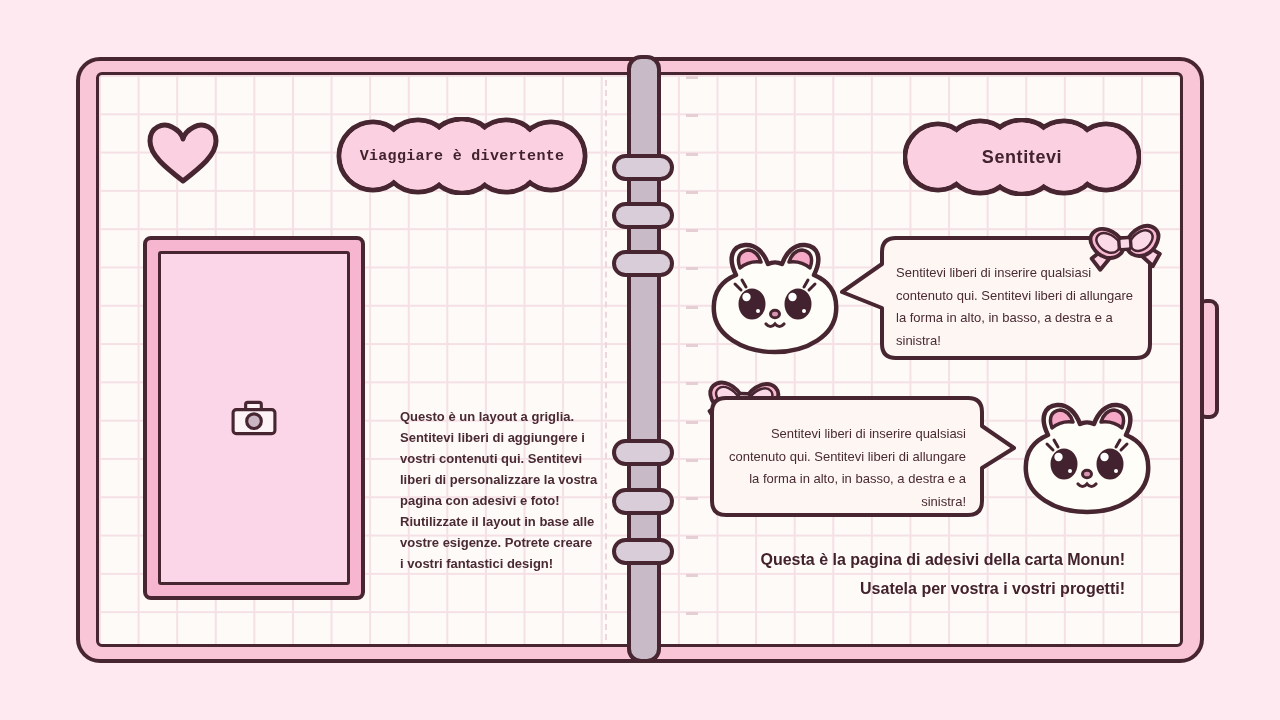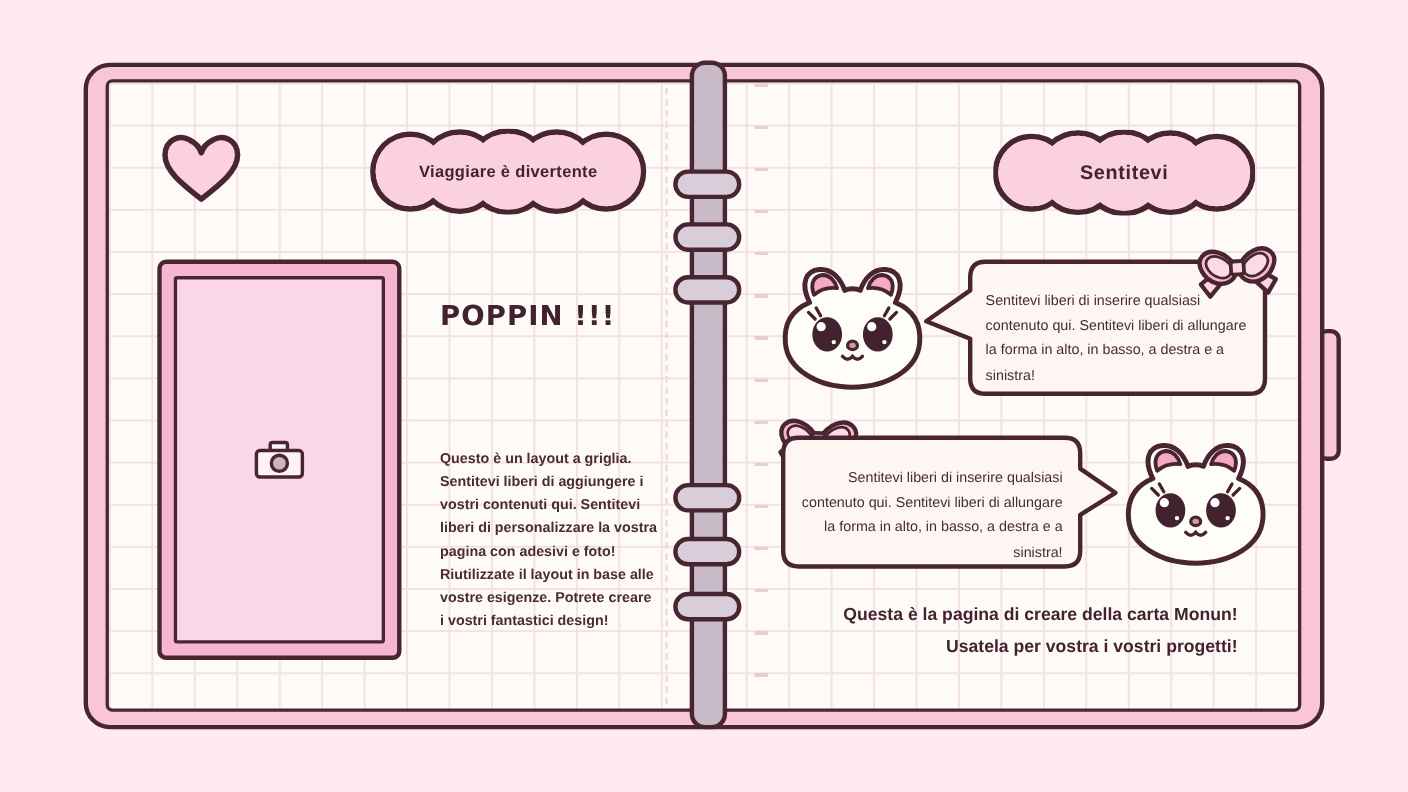--- a/index.html
+++ b/index.html
@@ -22,21 +22,21 @@
          background:repeating-linear-gradient(180deg,#e5cfd4 0 3px,transparent 3px 38.3px);}
 
   .spine{left:627px;top:55px;width:26px;height:600px;background:#c8bac6;
          border:4px solid #482631;border-radius:14px;}
   .ring{left:612px;width:54px;height:19px;background:#d8cdd8;
         border:4px solid #482631;border-radius:14px;}
 
   .banner-wrap{height:78px;}
   .banner-label{position:absolute;left:0;right:0;top:0;bottom:0;display:flex;
                 align-items:center;justify-content:center;font-weight:700;color:#42222c;}
-  .banner-l .banner-label{font-size:15px;letter-spacing:.3px;}
+  .banner-l .banner-label{font-size:15px;letter-spacing:.3px;font-family:Liberation Mono, monospace;}
   .banner-r .banner-label{font-size:18px;letter-spacing:.6px;}
 
   .frame{left:143px;top:236px;width:214px;height:356px;background:#f6b6cf;
          border:4px solid #482631;border-radius:8px;}
   .frame-inner{position:absolute;left:11px;right:11px;top:11px;bottom:11px;background:#fbd6e8;
                border:3px solid #482631;border-radius:3px;display:flex;align-items:center;justify-content:center;}
 
   .heading{left:400px;top:272px;font-family:"DejaVu Sans",sans-serif;
            font-size:25px;font-weight:800;letter-spacing:1px;color:#42222c;}
   .body-copy{left:400px;top:370px;width:198px;font-size:13px;line-height:21px;font-weight:700;color:#4a2a33;margin-top:36px;}
@@ -90,21 +90,20 @@
   <div class="abs frame">
     <div class="frame-inner">
       <svg width="46" height="36" viewBox="0 0 44 34">
         <rect x="14" y="2" width="15" height="10" rx="2" fill="#fdf3f7" stroke="#482631" stroke-width="3"></rect>
         <rect x="2" y="9" width="40" height="23" rx="3" fill="#fdf3f7" stroke="#482631" stroke-width="3"></rect>
         <circle cx="22" cy="20" r="7" fill="#c9b6c2" stroke="#482631" stroke-width="3"></circle>
       </svg>
     </div>
   </div>
 
-  <div class="abs heading">POPPIN !!!</div>
   <div class="abs body-copy">Questo è un layout a griglia. Sentitevi liberi di aggiungere i vostri contenuti qui. Sentitevi liberi di personalizzare la vostra pagina con adesivi e foto! Riutilizzate il layout in base alle vostre esigenze. Potrete creare i vostri fantastici design!</div>
 
   <div class="abs spine"></div>
   <div class="abs ring" style="top:154px"></div>
   <div class="abs ring" style="top:202px"></div>
   <div class="abs ring" style="top:250px"></div>
   <div class="abs ring" style="top:439px"></div>
   <div class="abs ring" style="top:488px"></div>
   <div class="abs ring" style="top:538px"></div>
 
@@ -196,17 +195,17 @@
       <path d="M41 52 L35 46"></path>
         <path d="M46 49 L42 42"></path>
       <path d="M109 52 L115 46"></path>
         <path d="M104 49 L108 42"></path>
     </g>
     <ellipse cx="75" cy="76" rx="4.5" ry="3.8" fill="#d796b0" stroke="#482631" stroke-width="3"></ellipse>
     <path d="M 66 86 Q 70.5 91 75 86 Q 79.5 91 84 86" fill="none" stroke="#482631" stroke-width="3.2" stroke-linecap="round"></path>
   </svg>
 
   <div class="abs footer">
-    <div>Questa è la pagina di creare della carta Monun!</div>
+    <div>Questa è la pagina di adesivi della carta Monun!</div>
     <div>Usatela per vostra i vostri progetti!</div>
   </div>
 
 </div>
 
 </body></html>

